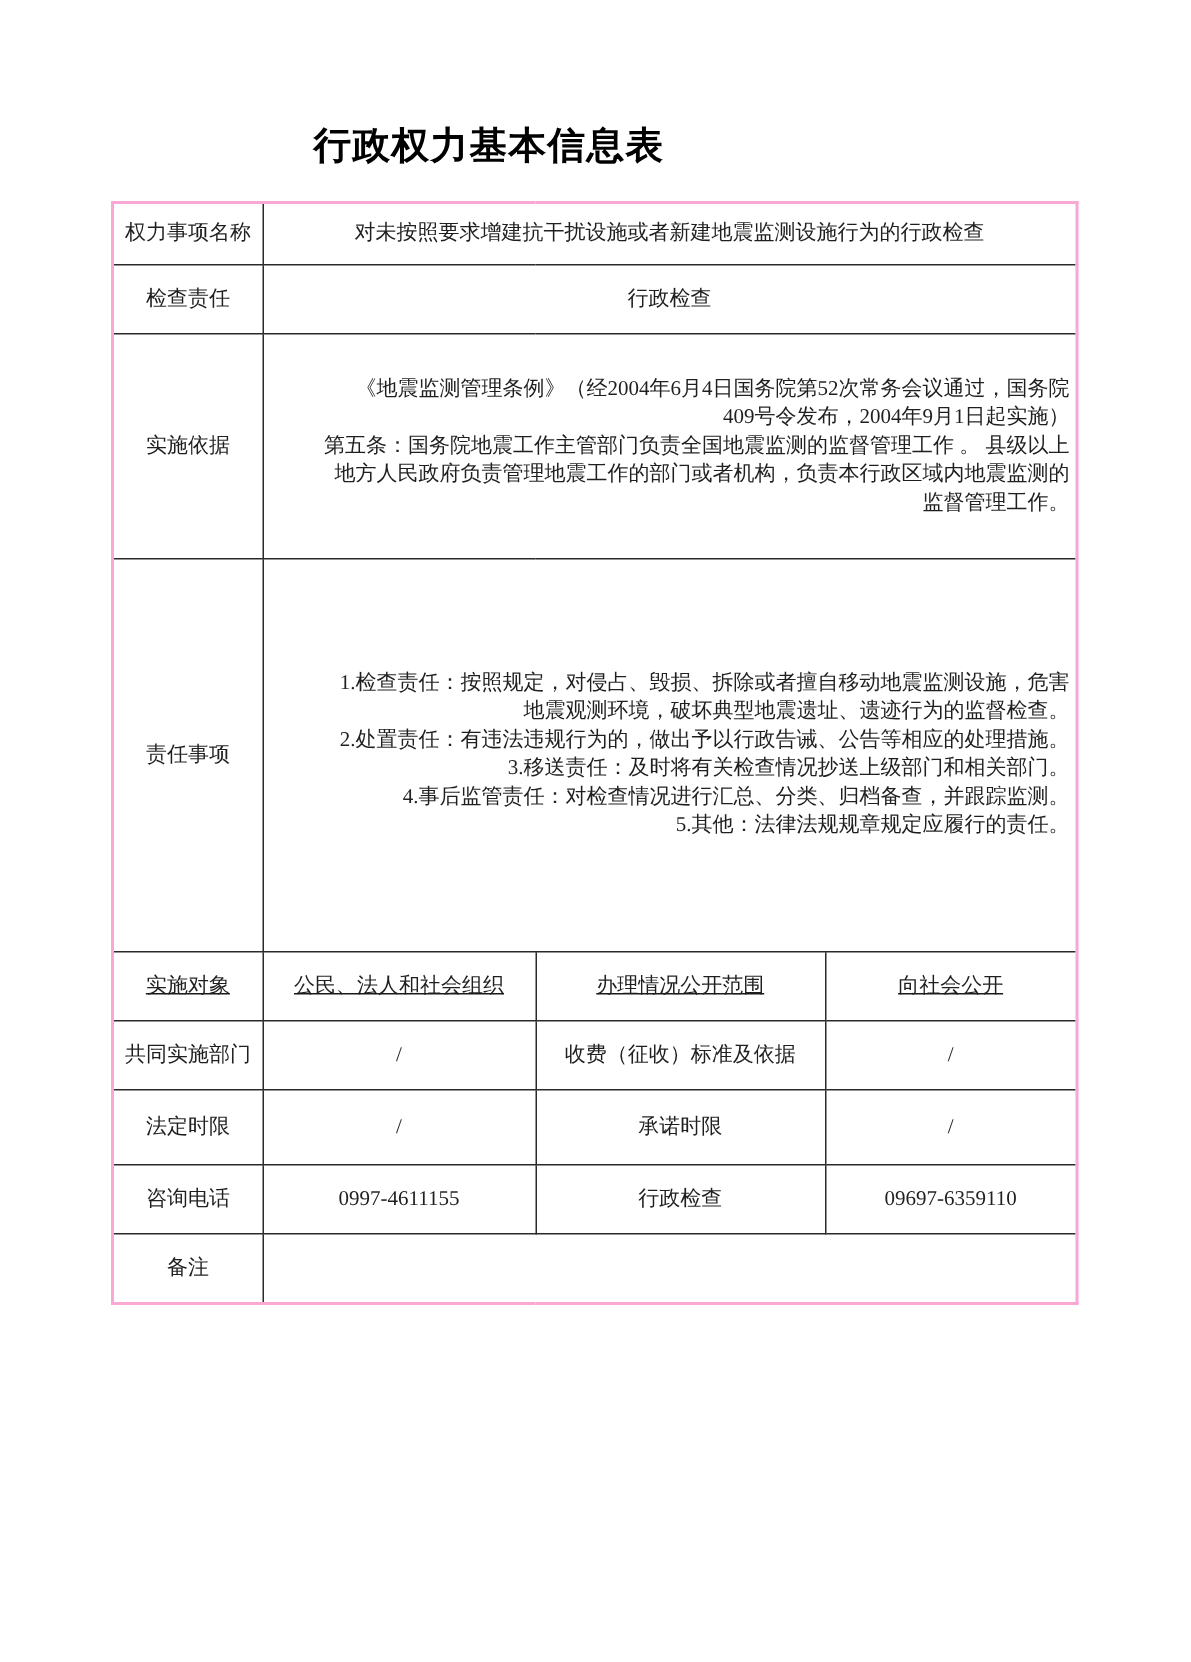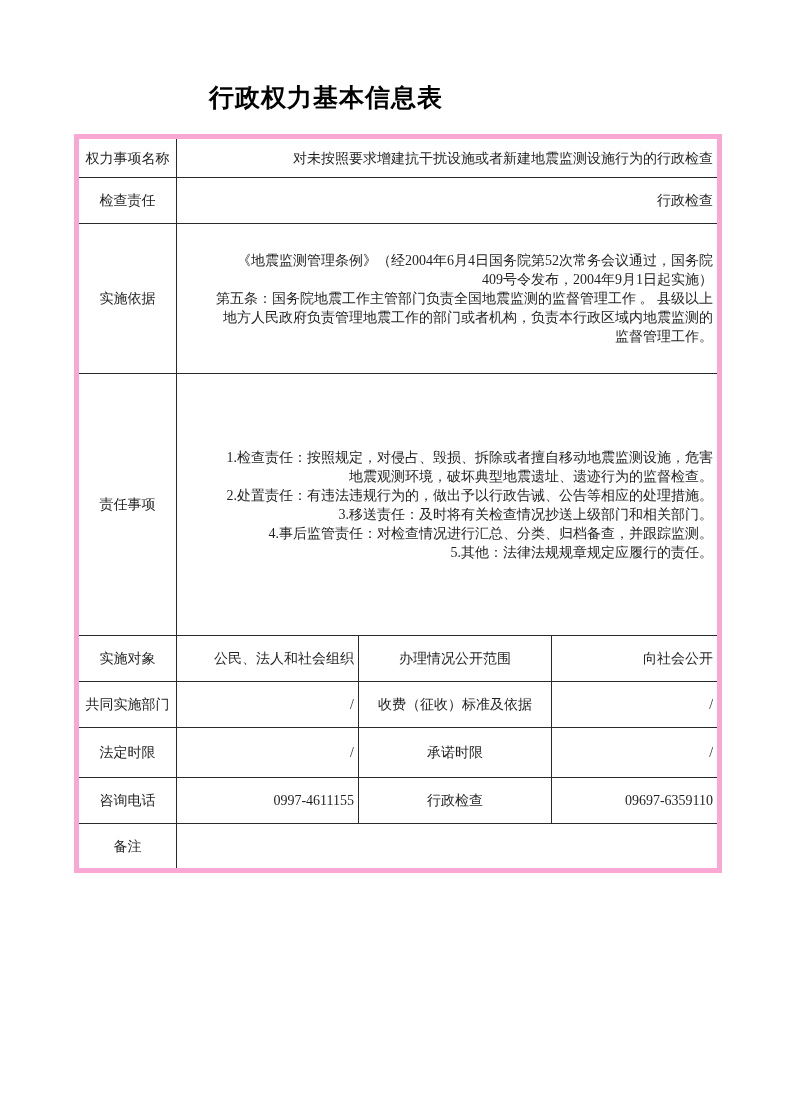--- a/index.html
+++ b/index.html
@@ -24,50 +24,50 @@
     line-height: 28px;
     font-weight: bold;
     color: #000000;
     letter-spacing: 1px;
   }
   table.info-table {
     border-collapse: collapse;
     table-layout: fixed;
     margin-left: 74px;
     width: 643px;
-    border: 5px solid #f9a8d4;
+    border: 2px solid #f9a8d4;
   }
   table.info-table td {
     border: 1px solid #2a2a2a;
     vertical-align: middle;
     font-size: 14px;
     line-height: 19px;
     color: #1f1f1f;
     padding: 2px 4px;
     box-sizing: border-box;
     overflow: hidden;
   }
   td.lbl {
     text-align: center;
   }
   td.val-center {
-    text-align: right;
+    text-align: center;
   }
   td.val-left {
     text-align: right;
     white-space: pre-line;
     padding-left: 8px;
     padding-right: 10px;
   }
   tr.r1  { height: 41px;  }
   tr.r2  { height: 46px;  }
   tr.r3  { height: 150px; }
   tr.r4  { height: 262px; }
   tr.r5  { height: 48px;  }
-  tr.r6  { height: 46px;  }
+  tr.r6  { height: 46px; text-decoration: underline;  }
   tr.r7  { height: 46px; padding-left: 32px;  }
   tr.r8  { height: 50px;  }
   tr.r9  { height: 46px;  }
   tr.r10 { height: 47px;  }
 </style>
 </head>
 <body>
 
 <div class="page">
 

